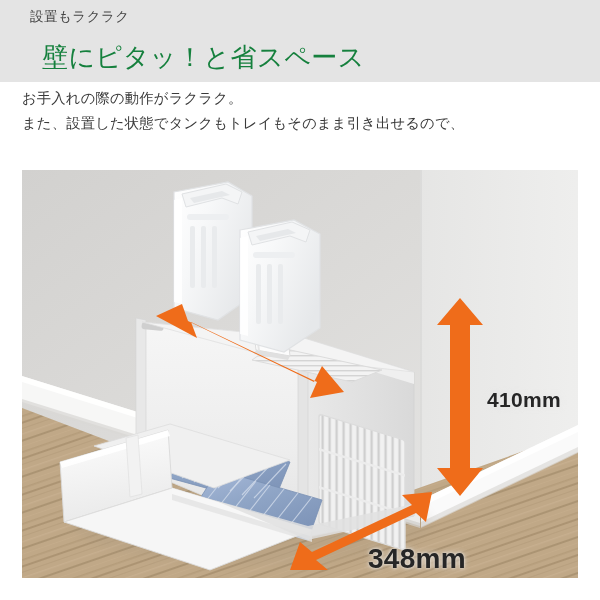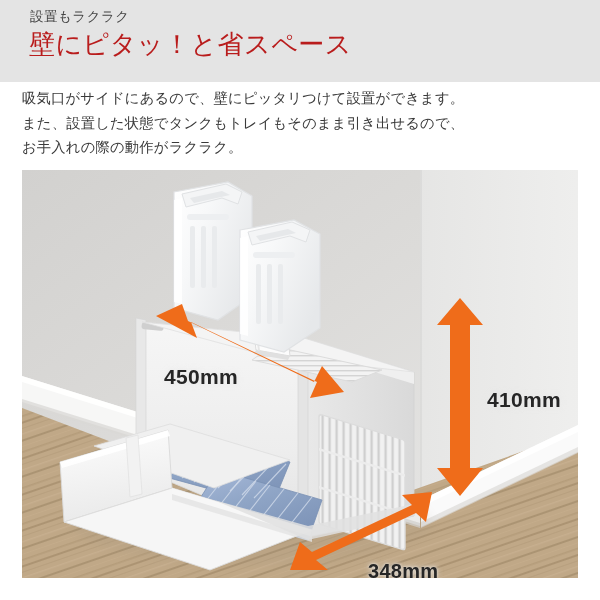--- a/index.html
+++ b/index.html
@@ -41,25 +41,25 @@
     color: #444444;
     letter-spacing: 0.5px;
     white-space: nowrap;
   }
   .headline {
     position: absolute;
     left: 29px;
     top: 28px;
     font-size: 26px;
     line-height: 1.25;
-    color: #b91c1c;
+    color: #15803d;
     font-weight: normal;
     letter-spacing: 0.5px;
     white-space: nowrap;
-    margin: 0;
+    margin: 13px;
   }
 
   
   .lead {
     position: absolute;
     left: 22px;
     top: 86px;
     width: 560px;
     font-size: 14.3px;
     line-height: 1.72;
@@ -86,36 +86,35 @@
     font-size: 21px;
     font-weight: bold;
     color: #262626;
     letter-spacing: 0.3px;
     white-space: nowrap;
     text-shadow: 0 0 3px rgba(235,235,235,0.85),
                  0 0 6px rgba(235,235,235,0.7);
   }
   .dim-450 { left: 164px; top: 365px; }
   .dim-410 { left: 466px; top: 388px; padding-left: 21px; }
-  .dim-348 { left: 368px; top: 543px; font-size: 20px; margin-top: 17px; }
+  .dim-348 { left: 368px; top: 543px; font-size: 28px; }
 </style>
 </head>
 <body>
 
 <div class="page">
 
   <div class="header-band">
     <div class="kicker">設置もラクラク</div>
     <h1 class="headline">壁にピタッ！と省スペース</h1>
   </div>
 
   <div class="lead">
-    <p>吸気口がサイドにあるので、壁にピッタリつけて設置ができます。</p>
+    <p>お手入れの際の動作がラクラク。</p>
     <p>また、設置した状態でタンクもトレイもそのまま引き出せるので、</p>
-    <p>お手入れの際の動作がラクラク。</p>
   </div>
 
   <div class="photo">
     <svg viewBox="0 0 556 408" preserveAspectRatio="none">
       <defs>
         <linearGradient id="wallGrad" x1="0" y1="0" x2="1" y2="1">
           <stop offset="0%" stop-color="#d2d1cf"></stop>
           <stop offset="45%" stop-color="#dcdbd9"></stop>
           <stop offset="100%" stop-color="#e9e9e8"></stop>
         </linearGradient>
@@ -310,18 +309,17 @@
           <polygon points="415,155 438,128 461,155 448,155 448,298 461,298 438,326 415,298 428,298 428,155"></polygon>
         </g>
 
         <g fill="#ef6c1a">
           <polygon points="268,400 278,372 290,382 390,335 380,325 410,322 404,352 394,343 294,390 306,400"></polygon>
         </g>
 
       </g>
     </svg>
 
-    <div class="dim-label dim-450" style="left:142px; top:195px;">450mm</div>
     <div class="dim-label dim-410" style="left:444px; top:218px;">410mm</div>
     <div class="dim-label dim-348" style="left:346px; top:373px;">348mm</div>
   </div>
 
 </div>
 
 </body></html>

